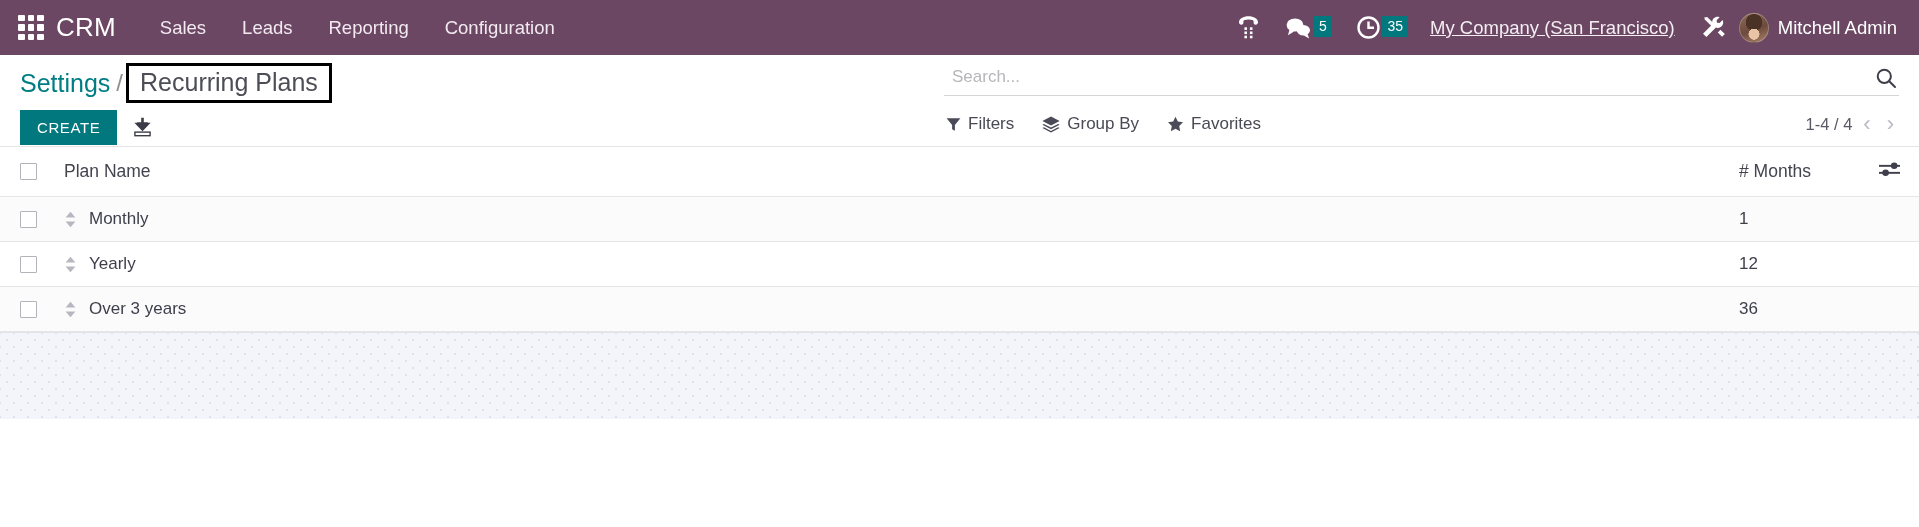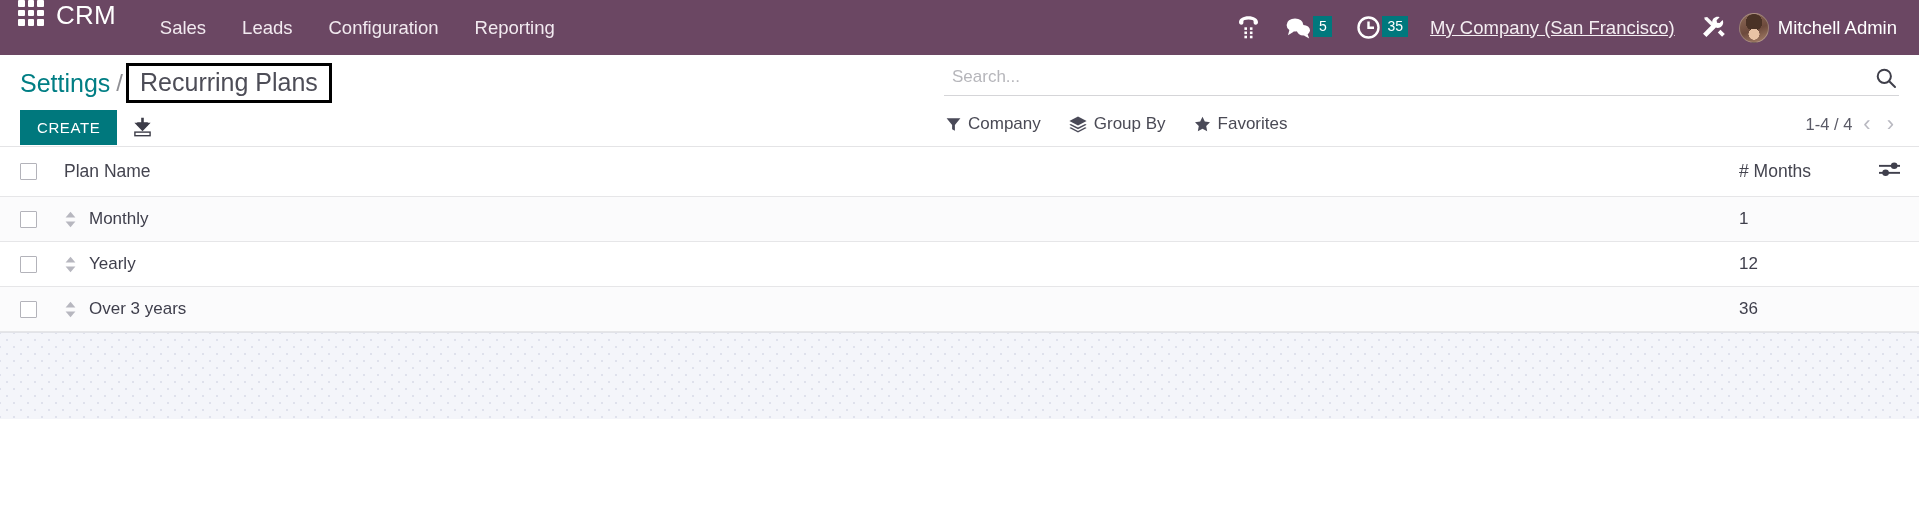--- a/index.html
+++ b/index.html
@@ -9,20 +9,21 @@
     overflow: hidden;
     font-family: "Liberation Sans", sans-serif;
     background: #ffffff;
   }
 
   
   .navbar {
     height: 55px;
     background: #6b4763;
     display: flex;
+    align-items: center;
     padding: 0 18px 0 10px;
     color: #ffffff;
     position: relative;
   }
   .apps-grid {
     width: 26px; height: 26px;
     display: grid;
     grid-template-columns: repeat(3, 1fr);
     grid-template-rows: repeat(3, 1fr);
     gap: 3px;
@@ -280,22 +281,22 @@
     <i></i>
       <i></i>
       <i></i>
   </div>
 
   <div class="brand">CRM</div>
 
   <div class="nav-menu">
     <div class="nav-item">Sales</div>
     <div class="nav-item">Leads</div>
+    <div class="nav-item">Reporting</div>
     <div class="nav-item">Configuration</div>
-    <div class="nav-item">Reporting</div>
   </div>
 
   <div class="nav-right">
 
     <div class="sys-icon">
       <svg width="25" height="27" viewBox="0 0 25 27" fill="#ffffff" aria-hidden="true">
         <path d="M3 8.2C3 4.6 7.3 2.2 12.5 2.2S22 4.6 22 8.2c0 1.6-1 2.5-2.3 2.5-1.2 0-2.1-.7-2.1-2V7.4c0-.7-.4-1.1-1.3-1.4-1-.3-2.4-.5-3.8-.5s-2.8.2-3.8.5c-.9.3-1.3.7-1.3 1.4v1.3c0 1.3-.9 2-2.1 2C4 10.7 3 9.8 3 8.2z"></path>
         <rect x="8.4" y="13.3" width="2.6" height="2.6"></rect>
           <rect x="13.9" y="13.3" width="2.6" height="2.6"></rect>
         <rect x="8.4" y="17.5" width="2.6" height="2.6"></rect>
@@ -370,21 +371,21 @@
           <path d="M14.2 14.2 L20 20" stroke-linecap="round"></path>
         </svg>
       </span>
     </div>
 
     <div class="cp-toolbar">
       <div class="tool-btn">
         <svg width="15" height="15" viewBox="0 0 15 15" fill="#4a4a58" aria-hidden="true">
           <path d="M0.6 1.3 H14.4 L8.9 8.0 V13.8 L6.1 12.2 V8.0 Z"></path>
         </svg>
-        <span>Company</span>
+        <span>Filters</span>
       </div>
 
       <div class="tool-btn">
         <svg width="18" height="17" viewBox="0 0 18 17" fill="#4a4a58" aria-hidden="true">
           <path d="M9 0.6 L17.6 5.0 L9 9.4 L0.4 5.0 Z"></path>
           <path d="M1.9 8.0 L9 11.6 L16.1 8.0 L17.6 8.8 L9 13.2 L0.4 8.8 Z"></path>
           <path d="M1.9 11.3 L9 14.9 L16.1 11.3 L17.6 12.1 L9 16.5 L0.4 12.1 Z"></path>
         </svg>
         <span>Group By</span>
       </div>

